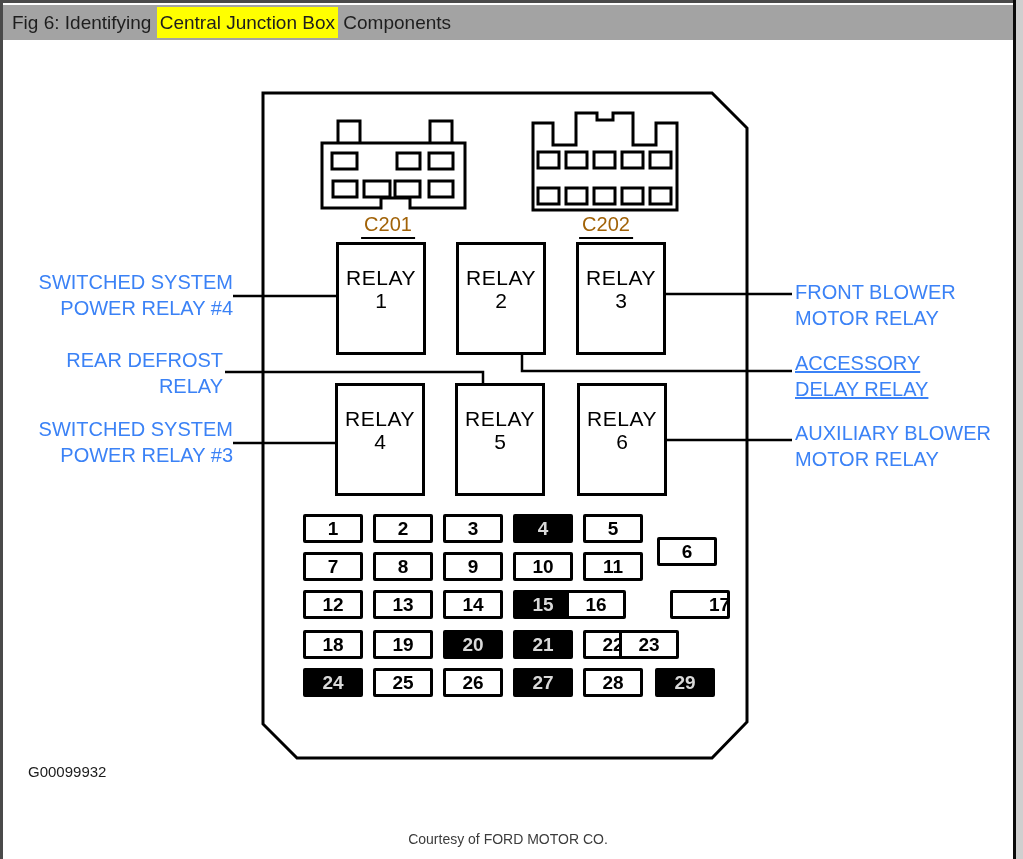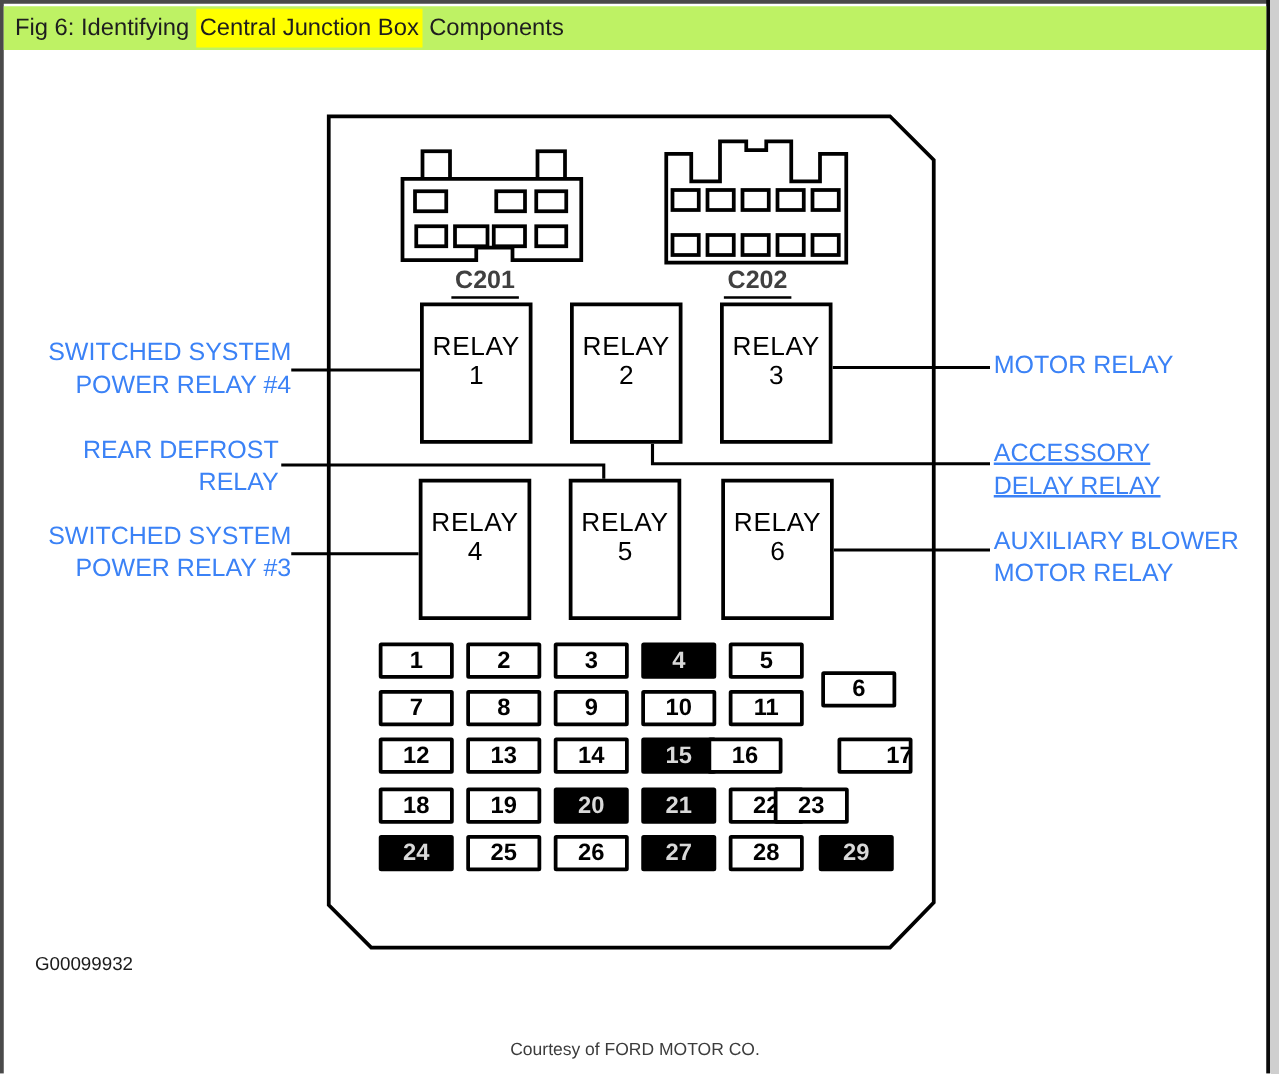--- a/index.html
+++ b/index.html
@@ -8,21 +8,21 @@
   .page { position:relative; width:1023px; height:859px; background:#fff; overflow:hidden; }
 
   
   .frame-left  { position:absolute; left:0; top:0; width:3px; height:859px; background:#4a4a4a; }
   .frame-top   { position:absolute; left:0; top:0; width:1023px; height:3px; background:#4a4a4a; }
   .frame-right-line { position:absolute; left:1013px; top:0; width:3px; height:859px; background:#0a0a0a; }
   .frame-right-pad  { position:absolute; left:1016px; top:0; width:7px; height:859px; background:#cfcfcf; }
 
   
   .titlebar { position:absolute; left:3px; top:5px; width:1010px; height:35px;
-              background:#bef264; color:#1e1e1e; font-size:19px; line-height:35px;
+              background:#a3a3a3; color:#1e1e1e; font-size:19px; line-height:35px;
               padding-left:9px; white-space:pre; }
   .titlebar .hl { display:inline-block; background:#ffff00; line-height:31px; padding:0 3px; }
 
   svg.diagram { position:absolute; left:0; top:0; pointer-events:none; }
 
   
   .relay { position:absolute; width:90px; height:113px; border:3px solid #000;
            background:#fff; text-align:center; color:#000; }
   .relay .rl { margin-top:21px; font-size:21px; line-height:23px; letter-spacing:0.5px; }
   .relay .rn { font-size:21px; line-height:23px; }
@@ -37,21 +37,21 @@
   .slabel { position:absolute; font-size:20px; line-height:26px; color:#3b82f6; white-space:nowrap; }
   .slabel.left { text-align:right; }
   .lab-l0 { top:269px; right:790px; }
   .lab-l1 { top:347px; right:800px; }
   .lab-l2 { top:416px; right:790px; }
   .lab-r0 { top:279px; left:795px; }
   .lab-r1 { top:350px; left:795px;text-decoration:underline; }
   .lab-r2 { top:420px; left:795px; }
 
   
-  .clabel { position:absolute; font-size:20px; font-weight:bold; color:#404040;
+  .clabel { position:absolute; font-size:20px; font-weight:normal; color:#a16207;
             border-bottom:2px solid #000; padding:0 3px 1px 3px; transform:translateX(-50%); }
   .clabel.c201 { left:388px; top:213px; }
   .clabel.c202 { left:606px; top:213px; }
 
   .gcode { position:absolute; left:28px; top:763px; font-size:15px; color:#1c1c1c; }
   .courtesy { position:absolute; left:3px; top:831px; width:1010px; text-align:center;
               font-size:14px; color:#3c3c3c; }
 </style>
 </head>
 <body>
@@ -178,20 +178,21 @@
   </div>
   <div class="slabel left lab-l1">
     <div>REAR DEFROST</div>
     <div>RELAY</div>
   </div>
   <div class="slabel left lab-l2">
     <div>SWITCHED SYSTEM</div>
     <div>POWER RELAY #3</div>
   </div>
   <div class="slabel lab-r0">
+    <div>FRONT BLOWER</div>
     <div>MOTOR RELAY</div>
   </div>
   <div class="slabel lab-r1">
     <div>ACCESSORY</div>
     <div>DELAY RELAY</div>
   </div>
   <div class="slabel lab-r2">
     <div>AUXILIARY BLOWER</div>
     <div>MOTOR RELAY</div>
   </div>

